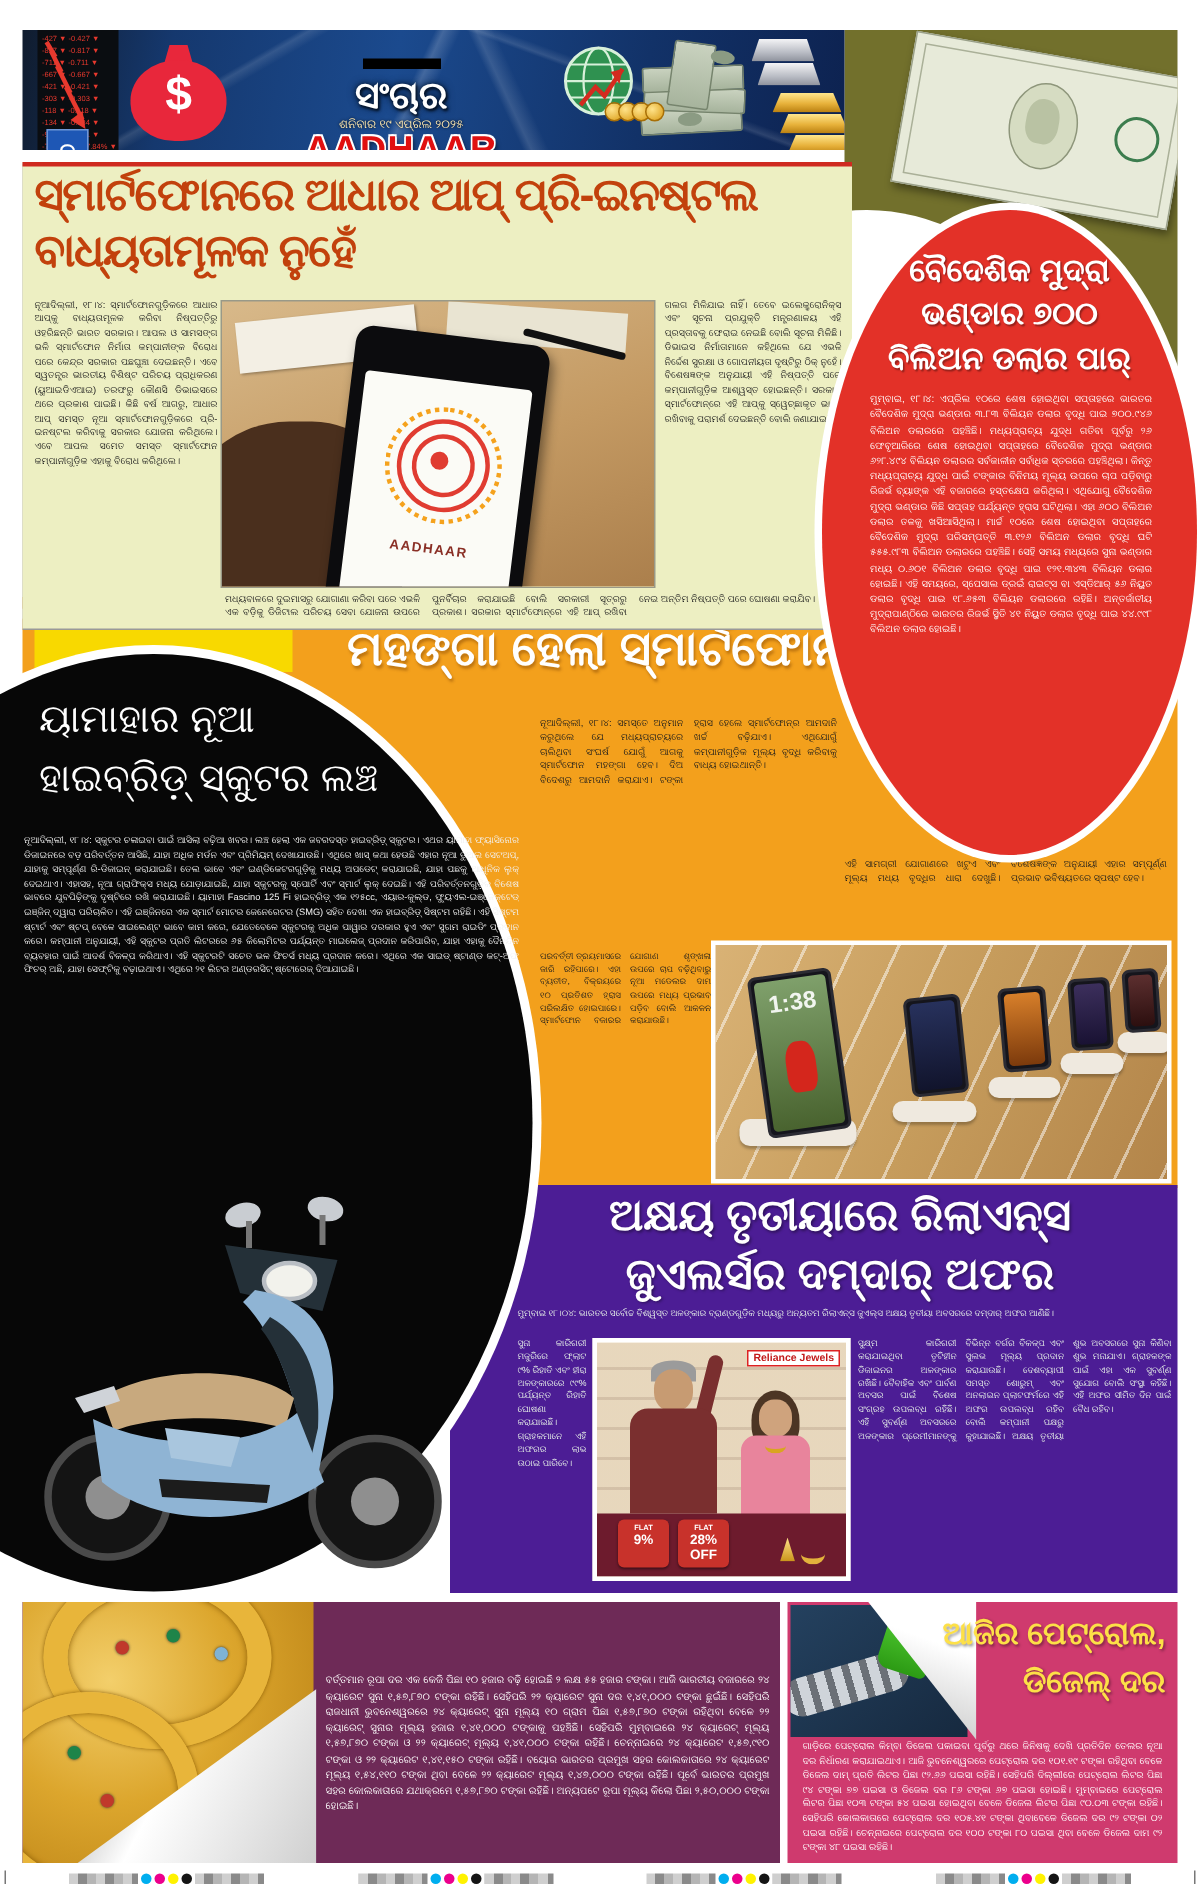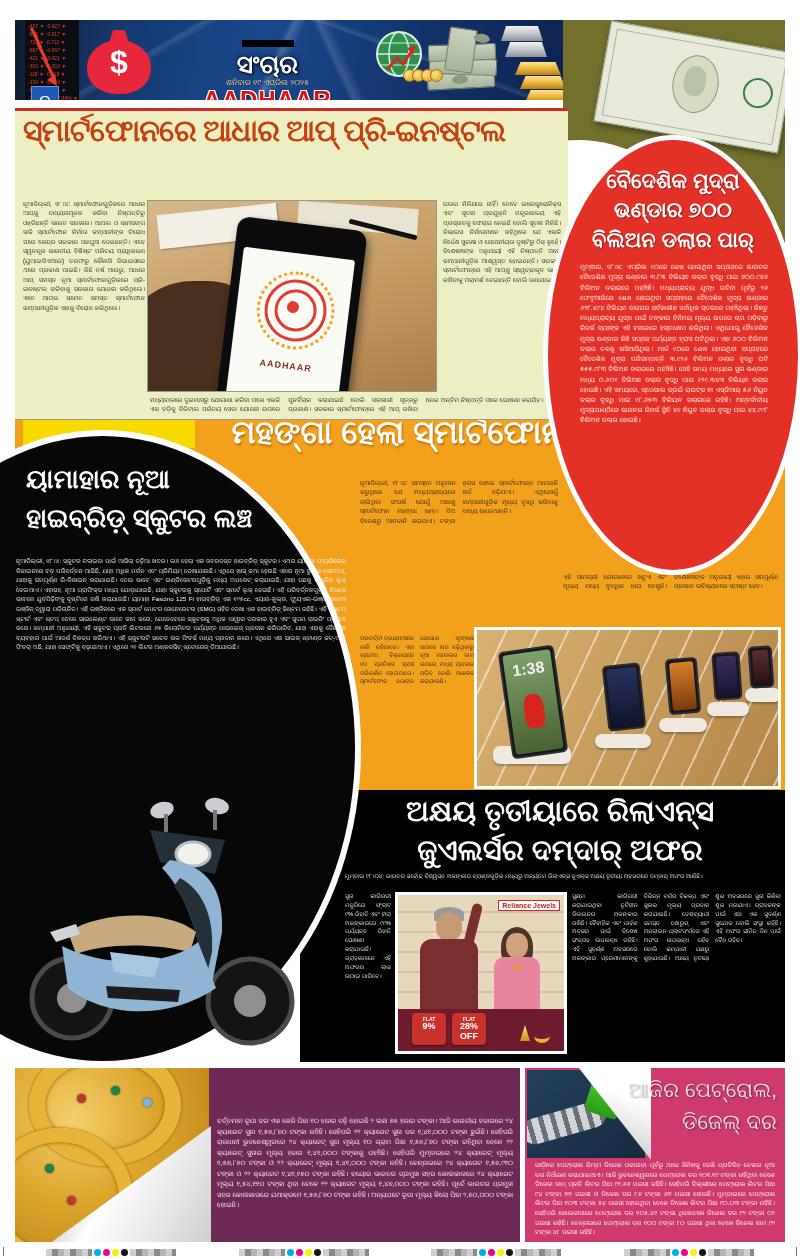--- a/index.html
+++ b/index.html
@@ -102,25 +102,25 @@
   #sp-photo{left:462px;top:232px;width:301px;height:156px;overflow:hidden;
     background:linear-gradient(115deg,#d9b275 0%,#c69c5c 50%,#b3854a 100%);box-shadow:0 0 0 3px #fff;}
   #sp-photo::before{content:"";position:absolute;inset:0;
     background:repeating-linear-gradient(115deg,transparent 0 26px,rgba(255,255,255,.5) 26px 28px);}
   .stand{position:absolute;width:56px;height:14px;background:#efe9df;border-radius:7px;box-shadow:0 2px 2px rgba(0,0,0,.25);}
   .sphone{position:absolute;width:34px;height:62px;background:#15151c;border-radius:5px;border:2px solid #2b2b33;}
   .sphone .scr{position:absolute;inset:2px;border-radius:3px;overflow:hidden;}
   
   #yam-circle{left:-150px;top:436px;width:505px;height:625px;background:#070707;border-radius:50%;
     box-shadow:0 0 0 6px #fff;z-index:4;}
-  #yam-headline{left:26px;top:460px;width:260px;color:#fff;font-weight:bold;font-size:26px;line-height:1.5;z-index:5;}
+  #yam-headline{left:26px;top:460px;width:260px;color:#fff;font-weight:normal;font-size:26px;line-height:1.5;z-index:5;}
   #yam-body{left:16px;top:556px;width:330px;height:228px;color:#f2f2f2;font-size:6.2px;line-height:1.55;z-index:5;overflow:hidden;}
   #scooter{left:10px;top:782px;z-index:5;}
   
-  #green{left:300px;top:790px;width:485px;height:272px;background:#000000;z-index:1;}
+  #green{left:300px;top:790px;width:485px;height:272px;background:#4c1d95;z-index:1;}
   #jw-headline{left:40px;top:2px;width:440px;text-align:center;color:#fff;font-weight:bold;font-size:29px;line-height:1.35;
     text-shadow:1px 1px 2px rgba(0,0,0,.4);}
   .greentext{color:#eaf5ea;font-size:5.9px;line-height:1.5;}
   #jw-intro{left:45px;top:82px;width:436px;height:18px;overflow:hidden;}
   #jw-left{left:45px;top:102px;width:46px;height:160px;overflow:hidden;}
   #jw-right{left:272px;top:102px;width:209px;height:162px;column-count:3;column-gap:6px;overflow:hidden;}
   #jw-ad{left:95px;top:102px;width:172px;height:162px;background:#f7ecd9;border:3px solid #fff;box-sizing:border-box;overflow:hidden;}
   #jw-ad .shelf{position:absolute;inset:0;background:
      repeating-linear-gradient(0deg,rgba(160,120,60,.18) 0 18px,rgba(120,80,40,.28) 18px 20px);}
   #jw-brand{position:absolute;right:4px;top:5px;background:#fff;border:1px solid #d22;color:#c21a1a;
@@ -156,21 +156,21 @@
   
   #fuel{left:525px;top:1068px;width:260px;height:174px;background:#cf3a6e;z-index:3;overflow:hidden;}
   #fuel-img{position:absolute;left:2px;top:2px;width:118px;height:88px;overflow:hidden;
     background:linear-gradient(140deg,#24415f 0%,#16293f 100%);}
   .nozzle-grip{position:absolute;left:62px;top:4px;width:34px;height:42px;background:linear-gradient(#57d437,#2c9a14);border-radius:8px 10px 4px 8px;transform:rotate(18deg);}
   .nozzle-hose{position:absolute;left:-6px;top:40px;width:86px;height:26px;border-radius:14px;transform:rotate(-16deg);
     background:repeating-linear-gradient(90deg,#cfd4da 0 7px,#6b7077 7px 12px);}
   #fuel-curl{position:absolute;left:44px;top:0;width:82px;height:92px;
     background:linear-gradient(200deg,#ffffff 30%,#d8d8d8 70%,#aaa 100%);
     clip-path:polygon(12% 0,100% 0,100% 100%);}
-  #fuel-headline{left:92px;top:6px;width:160px;text-align:right;color:#e5e5e5;font-weight:normal;font-size:21px;line-height:1.5;
+  #fuel-headline{left:92px;top:6px;width:160px;text-align:right;color:#fde047;font-weight:bold;font-size:21px;line-height:1.5;
     text-shadow:1px 1px 2px rgba(0,0,0,.4);}
   #fuel-body{left:10px;top:92px;width:240px;height:76px;color:#fff;font-size:6.4px;line-height:1.5;overflow:hidden;}
   
   #regbar{left:15px;top:1248px;width:770px;height:8px;display:flex;justify-content:space-around;align-items:center;z-index:2;}
   .reggroup{display:flex;align-items:center;gap:2px;}
   .graybar{width:46px;height:7px;background:repeating-linear-gradient(90deg,#cfcfcf 0 6px,#8a8a8a 6px 12px,#b5b5b5 12px 18px);}
   .regdot{width:7px;height:7px;border-radius:50%;}
   .edgetick{position:absolute;width:1px;height:9px;background:#777;top:1247px;}
 </style>
 </head>
@@ -245,20 +245,21 @@
       <div class="inner"></div>
       <div class="portrait"></div>
       <div class="seal"></div>
     </div>
     <div class="swoosh"></div>
   </div>
 
   <div id="main-article" class="abs">
     <div id="ma-headline" class="abs">
       <span>ସ୍ମାର୍ଟଫୋନରେ ଆଧାର ଆପ୍ ପ୍ରି-ଇନଷ୍ଟଲ</span><br>
+      <span>ବାଧ୍ୟତାମୂଳକ ନୁହେଁ</span>
     </div>
     <div id="ma-left" class="abs tinytext just">ନୂଆଦିଲ୍ଲୀ, ୧୮।୪: ସ୍ମାର୍ଟଫୋନଗୁଡ଼ିକରେ ଆଧାର ଆପ୍‌କୁ ବାଧ୍ୟତାମୂଳକ କରିବା ନିଷ୍ପତ୍ତିରୁ ଓହରିଛନ୍ତି ଭାରତ ସରକାର। ଆପଲ ଓ ସାମସଙ୍ଗ ଭଳି ସ୍ମାର୍ଟଫୋନ ନିର୍ମାତା କମ୍ପାନୀଙ୍କ ବିରୋଧ ପରେ କେନ୍ଦ୍ର ସରକାର ପଛଘୁଞ୍ଚା ଦେଇଛନ୍ତି। ଏବେ ସ୍ୱତନ୍ତ୍ର ଭାରତୀୟ ବିଶିଷ୍ଟ ପରିଚୟ ପ୍ରାଧିକରଣ (ୟୁଆଇଡିଏଆଇ) ତରଫରୁ କୌଣସି ଡିଭାଇସରେ ଥରେ ପ୍ରକାଶ ପାଇଛି। କିଛି ବର୍ଷ ଆଗରୁ, ଆଧାର ଆପ୍ ସମସ୍ତ ନୂଆ ସ୍ମାର୍ଟଫୋନଗୁଡ଼ିକରେ ପ୍ରି-ଇନଷ୍ଟଲ କରିବାକୁ ସରକାର ଯୋଜନା କରିଥିଲେ। ଏବେ ଆପଲ ସମେତ ସମସ୍ତ ସ୍ମାର୍ଟଫୋନ କମ୍ପାନୀଗୁଡ଼ିକ ଏହାକୁ ବିରୋଧ କରିଥିଲେ।</div>
     <div id="ma-right" class="abs tinytext just">ଗଲଗ ମିଳିଯାଇ ନାହିଁ। ତେବେ ଇଲେକ୍ଟ୍ରୋନିକ୍ସ ଏବଂ ସୂଚନା ପ୍ରଯୁକ୍ତି ମନ୍ତ୍ରଣାଳୟ ଏହି ପ୍ରସ୍ତାବକୁ ଫେରାଇ ନେଇଛି ବୋଲି ସୂଚନା ମିଳିଛି। ଡିଭାଇସ ନିର୍ମାତାମାନେ କହିଥିଲେ ଯେ ଏଭଳି ନିର୍ଦ୍ଦେଶ ସୁରକ୍ଷା ଓ ଗୋପନୀୟତା ଦୃଷ୍ଟିରୁ ଠିକ୍ ନୁହେଁ। ବିଶେଷଜ୍ଞଙ୍କ ଅନୁଯାୟୀ ଏହି ନିଷ୍ପତ୍ତି ପରେ କମ୍ପାନୀଗୁଡ଼ିକ ଆଶ୍ୱସ୍ତ ହୋଇଛନ୍ତି। ସରକାର ସ୍ମାର୍ଟଫୋନ୍‌ରେ ଏହି ଆପ୍‌କୁ ସ୍ୱେଚ୍ଛାକୃତ ଭାବେ ରଖିବାକୁ ପରାମର୍ଶ ଦେଇଛନ୍ତି ବୋଲି ଜଣାଯାଇଛି।</div>
     <div id="ma-bottom" class="abs tinytext just">ମଧ୍ୟବାଳରେ ଦୁଇମାସରୁ ଯୋଗାଣା କରିବା ପରେ ଏଭଳି ଏକ ବଡ଼ିକୁ ଡିଜିଟାଲ ପରିଚୟ ସେବା ଯୋଜନା ଉପରେ ପୁନର୍ବିଚାର କରାଯାଇଛି ବୋଲି ସରକାରୀ ସୂତ୍ରରୁ ପ୍ରକାଶ। ସରକାର ସ୍ମାର୍ଟଫୋନ୍‌ରେ ଏହି ଆପ୍ ରଖିବା ନେଇ ଅନ୍ତିମ ନିଷ୍ପତ୍ତି ପରେ ଘୋଷଣା କରାଯିବ।</div>
     <div id="aadhaar-photo" class="abs">
       <div class="card1"></div>
       <div class="card2"></div>
       <div class="pen"></div>
       <div class="hand"></div>
       <div id="phone">

